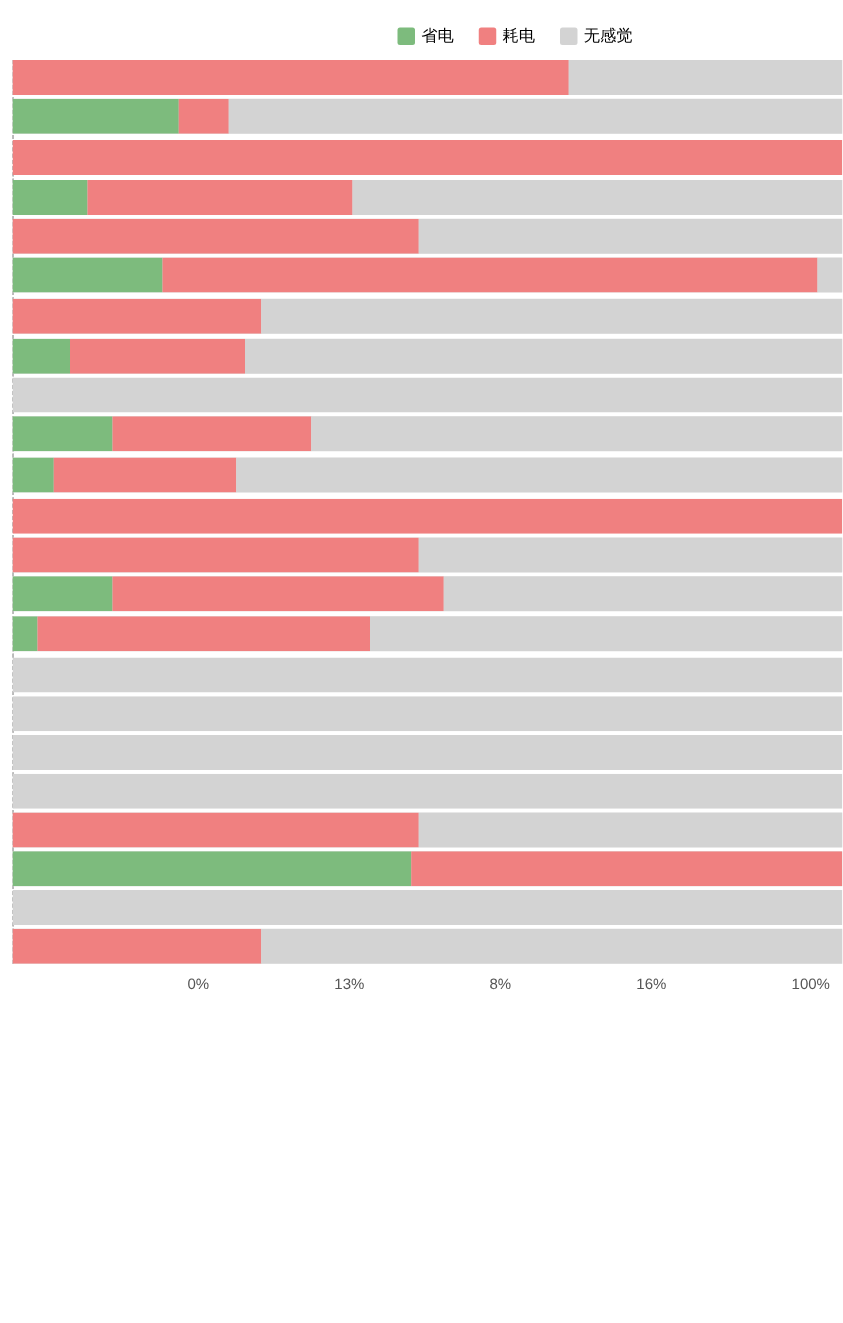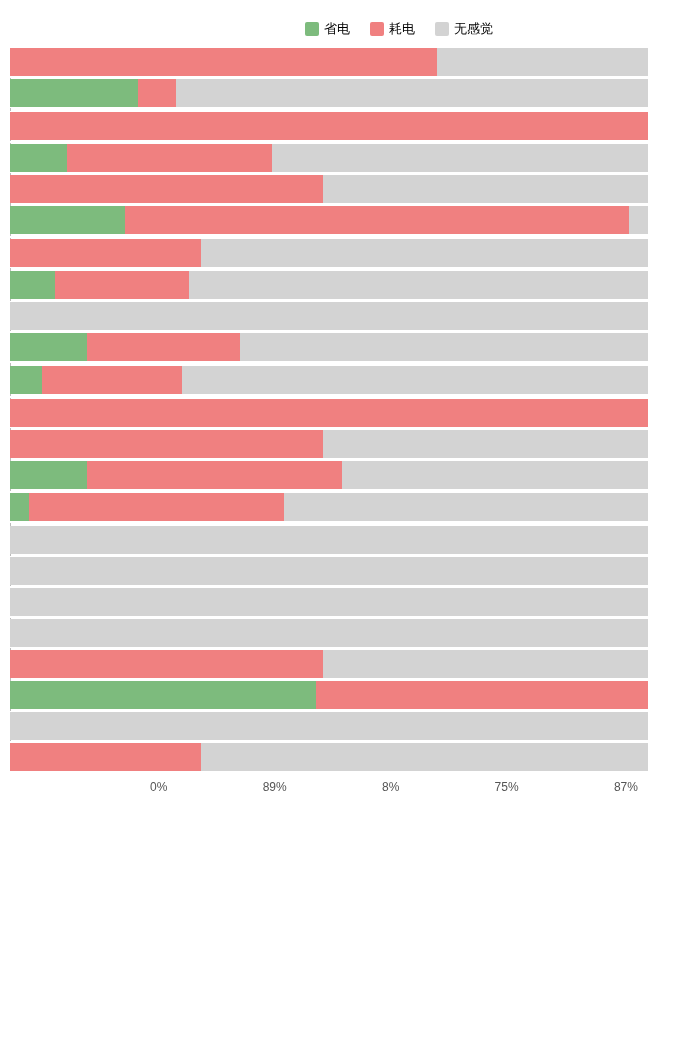--- a/index.html
+++ b/index.html
@@ -5,21 +5,21 @@
     * { box-sizing: border-box; margin: 0; padding: 0; }
     body {
       font-family: Arial, sans-serif;
       background: #fff;
       width: 674px;
       min-height: 1058px;
       padding: 10px 0;
     }
     .chart-container {
       width: 674px;
-      padding: 10px 26px 30px 10px;
+      padding: 10px 0 30px 10px;
     }
     .legend {
       display: flex;
       align-items: center;
       justify-content: center;
       gap: 20px;
       margin-bottom: 10px;
       margin-left: 140px;
     }
     .legend-item {
@@ -205,20 +205,20 @@
         </div>
         <div class="bar-row-wrapper">
           <div class="bar-label" style="white-space: pre-line; text-align: right; padding-right: 10px; width: 140px; font-size: 12px; color: rgb(51, 51, 51); flex-shrink: 0;">iPhone XS Max</div>
           <div class="bar-track"><div class="bar-segment seg-pink" style="width: 30%;"></div><div class="bar-segment seg-gray" style="width: 70%;"></div></div>
         </div>
       </div>
 
     <div style="display:flex; margin-left:140px; margin-right:10px; margin-top:4px;">
       <div class="x-axis" id="x-axis" style="flex:1;">
       <span>0%</span>
-          <span>89%</span>
+          <span>13%</span>
           <span>8%</span>
-          <span>75%</span>
-          <span>87%</span>
+          <span>16%</span>
+          <span>100%</span>
         </div>
     </div>
   </div>
 </div>
 
 </body></html>

